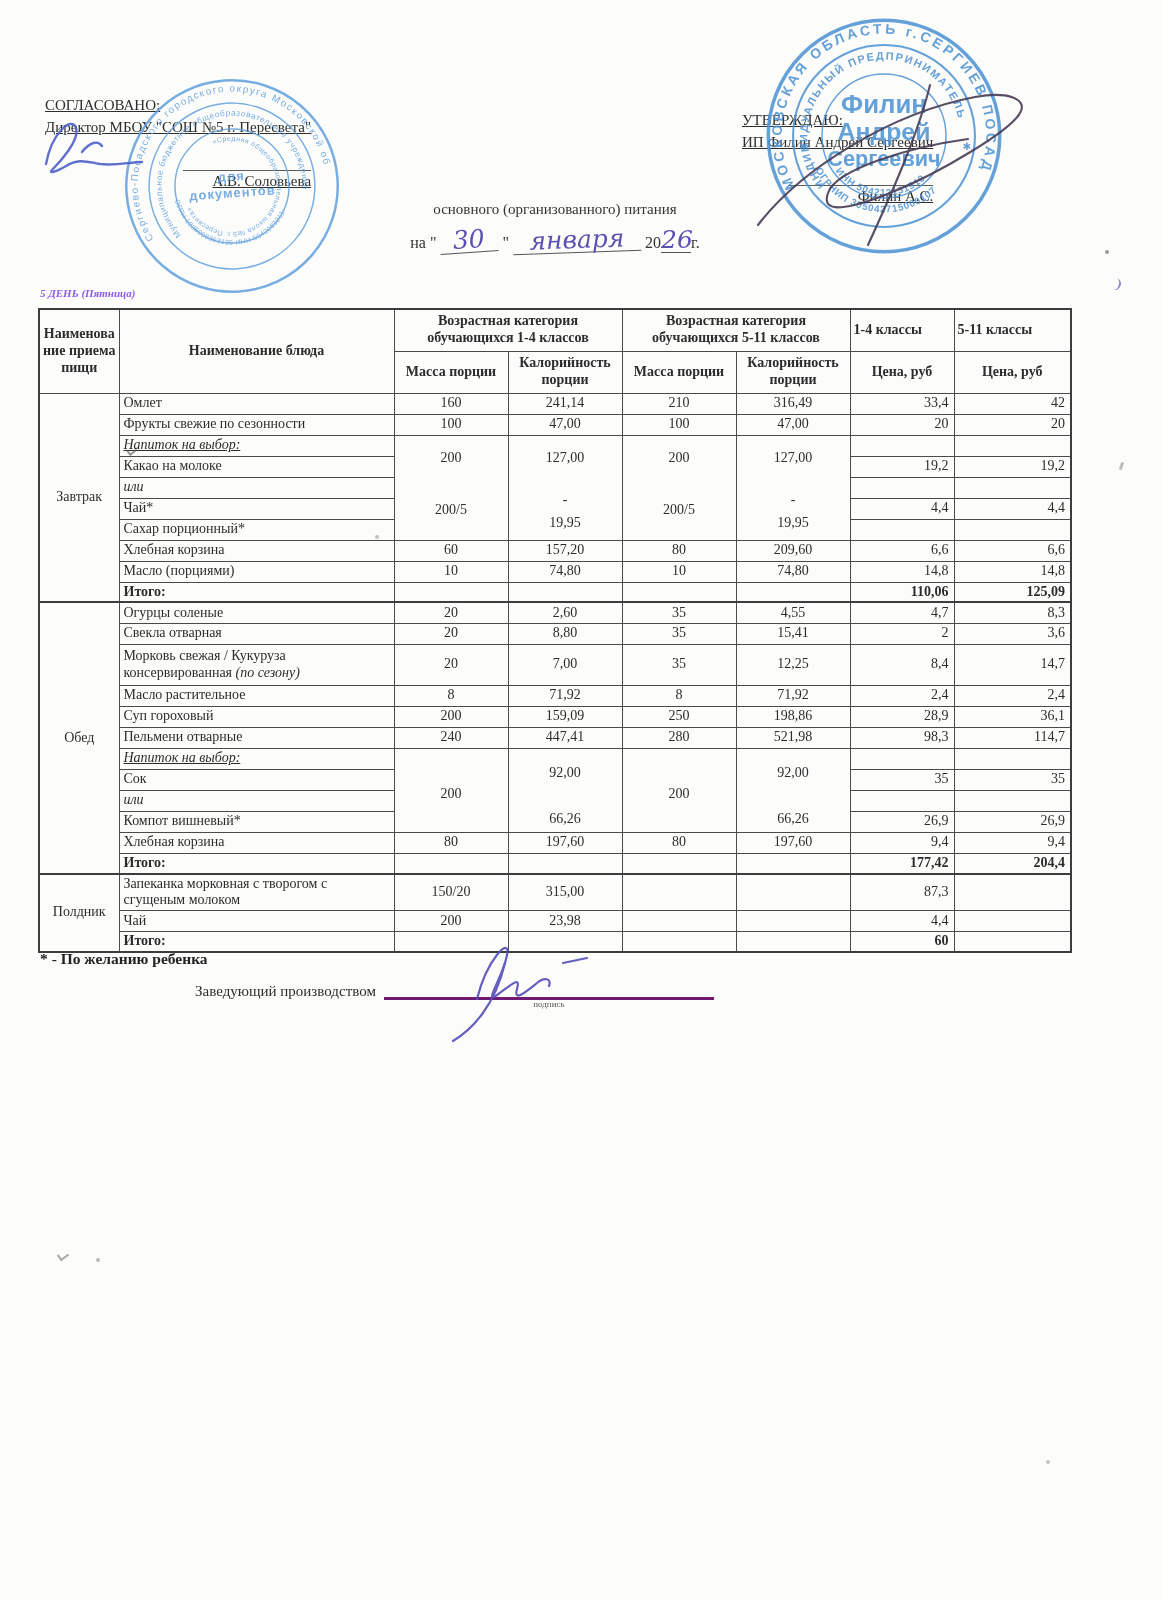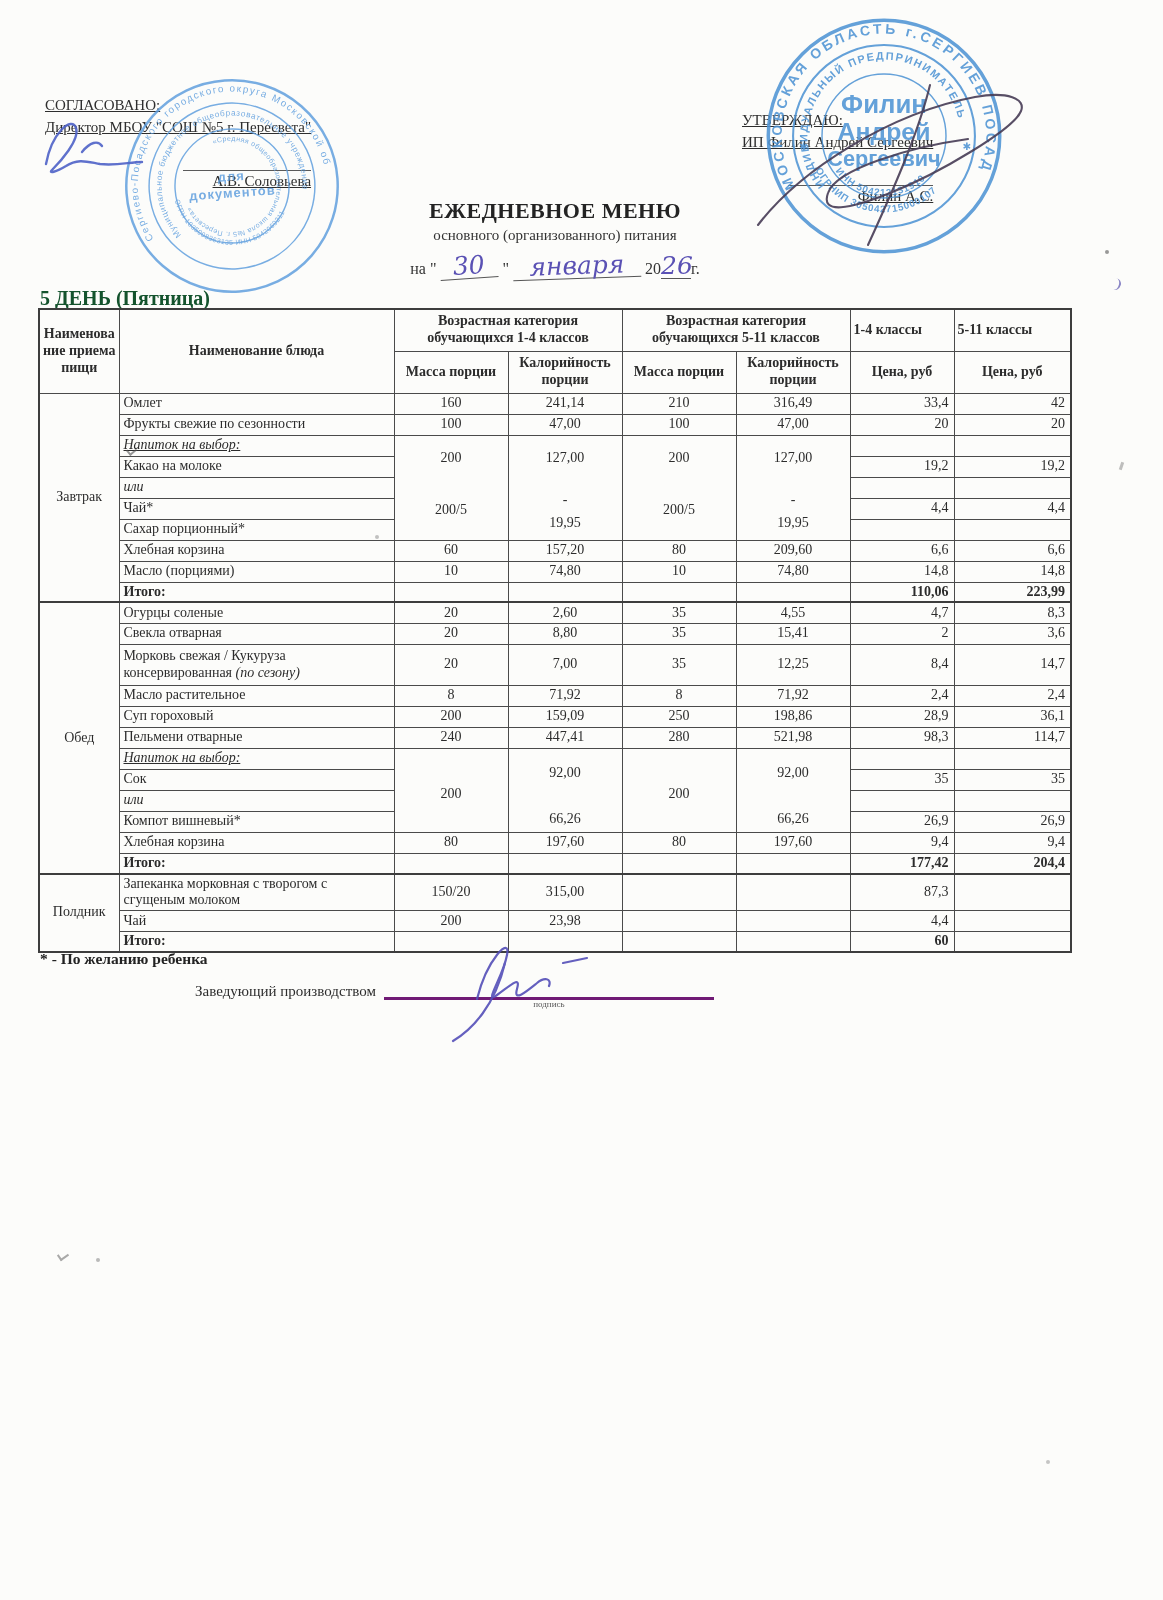--- a/index.html
+++ b/index.html
@@ -23,21 +23,21 @@
   
   .title-block{position:absolute;left:0;top:198px;width:1110px;text-align:center;}
   .doc-title{font-size:22px;font-weight:bold;letter-spacing:.5px;color:#232323;}
   .doc-subtitle{font-size:15px;margin-top:3px;color:#333;}
   .date-line{margin-top:16px;font-size:16px;color:#333;}
   .hw{font-family:"DejaVu Serif",serif;font-style:italic;color:#5a51b4;font-size:25px;line-height:0;}
   .dl-seg{display:inline-block;border-bottom:1px solid #555;text-align:center;vertical-align:baseline;}
   .dl-day{width:58px;transform:rotate(-4deg);}
   .dl-month{width:128px;transform:rotate(-2deg);}
   .dl-year{width:30px;}
-  .day-heading{position:absolute;left:40px;top:287px;font-size:20px;font-weight:bold;color:#14532d;}
+  .day-heading{position:absolute;left:40px;top:287px;font-size:11px;font-weight:bold;color:#8b5cf6;font-style:italic;}
   
   table.menu{position:absolute;left:38px;top:308px;width:1032px;border-collapse:collapse;
              table-layout:fixed;font-size:14px;color:#2c2c2c;}
   table.menu{border:2px solid #3d3d3d;}
   .menu th,.menu td{border:1px solid #4a4a4a;padding:1px 4px;line-height:1.2;overflow:hidden;}
   .menu th{font-weight:bold;text-align:center;font-size:14px;padding:2px 3px;overflow-wrap:anywhere;}
   .menu tr{height:21px;}
   tr.hrow{height:42px;}
   tr.trow{height:18px;}
   tr.row2{height:41px;}
@@ -141,21 +141,20 @@
   </svg>
 
   <svg class="sigsvg" style="left:740px;top:75px;width:320px;height:190px;" viewBox="0 0 320 190">
     <g fill="none" stroke="#473c55" stroke-width="2.1" stroke-linecap="round" opacity="0.9">
       <path d="M18,150 C60,95 150,38 235,22 C268,16 286,24 281,36 C274,54 200,98 150,118 C110,134 80,140 88,118 C96,94 170,72 228,64"></path>
       <path d="M190,10 C178,60 150,122 128,170"></path>
     </g>
   </svg>
 
   <div class="title-block">
-    <div class="doc-title">ЕЖЕДНЕВНОЕ МЕНЮ</div>
     <div class="doc-subtitle">основного (организованного) питания</div>
     <div class="date-line">
       <span>на "</span>
       <span class="dl-seg dl-day"><span class="hw">30</span></span>
       <span>"</span>
       <span class="dl-seg dl-month"><span class="hw">января</span></span>
       <span>20</span><span class="dl-seg dl-year"><span class="hw">26</span></span><span>г.</span>
     </div>
   </div>
 
@@ -280,21 +279,21 @@
         <td class="r">14,8</td>
         <td class="r">14,8</td>
       </tr>
       <tr class="trow">
         <td class="dish tot">Итого:</td>
         <td></td>
         <td></td>
         <td></td>
         <td></td>
         <td class="r boldv">110,06</td>
-        <td class="r boldv">223,99</td>
+        <td class="r boldv">125,09</td>
       </tr>
 
       <tr class="sec">
         <td class="meal" rowspan="12">Обед</td>
         <td class="dish">Огурцы соленые</td>
         <td class="c">20</td>
         <td class="c">2,60</td>
         <td class="c">35</td>
         <td class="c">4,55</td>
         <td class="r">4,7</td>

